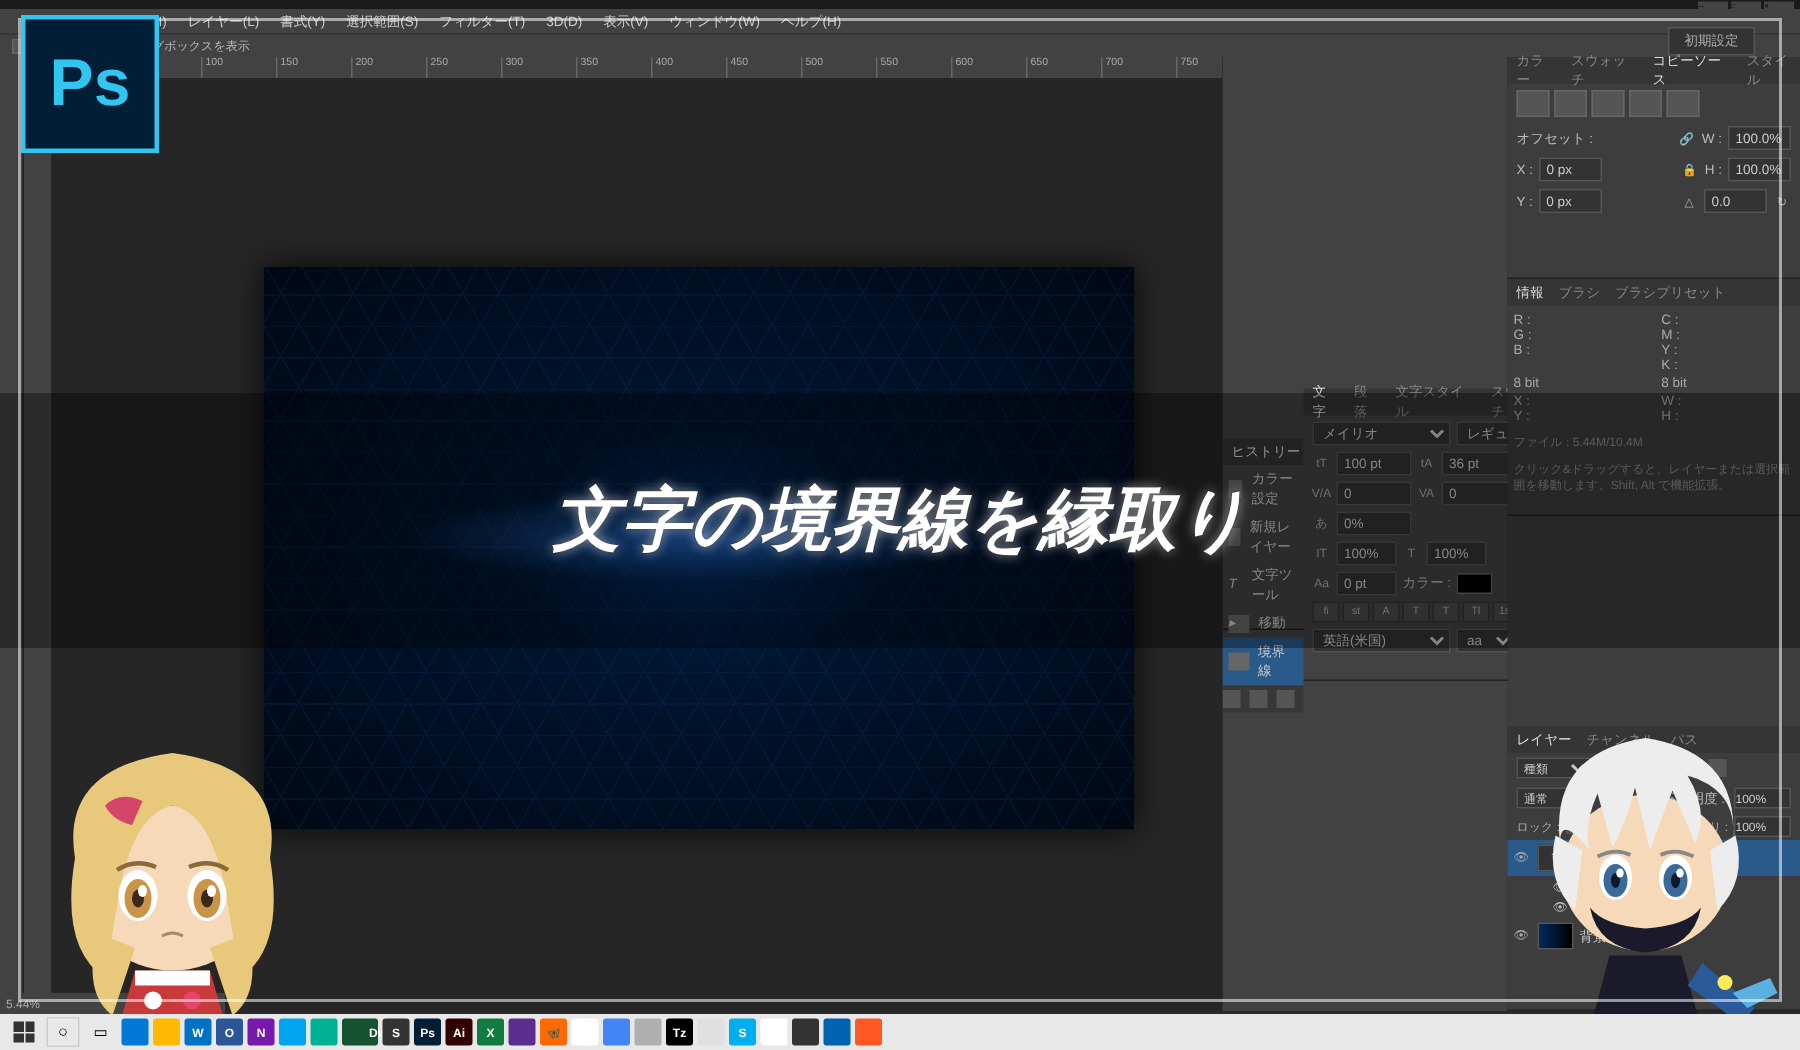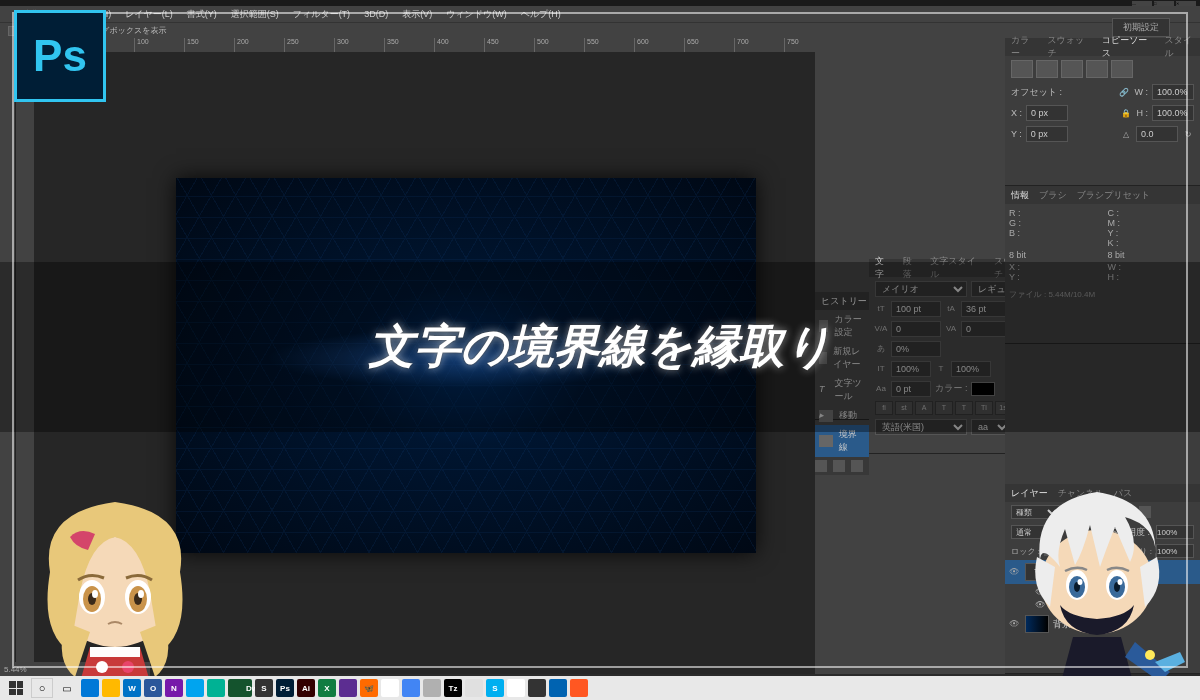--- a/index.html
+++ b/index.html
@@ -335,20 +335,21 @@
           <div>
               <div class="info-row">
                 <span>W :</span>
               </div>
               <div class="info-row">
                 <span>H :</span>
               </div>
             </div>
         </div>
         <div class="info-small">ファイル : 5.44M/10.4M</div>
+        <div class="info-small">クリック&amp;ドラッグすると、レイヤーまたは選択範囲を移動します。Shift, Alt で機能拡張。</div>
       </div>
 
       <div style="flex:1;"></div>
 
       <div class="panel layers-panel" style="height:190px;">
         <div class="panel-tabs">
           <span class="tab active">レイヤー</span>
           <span class="tab">チャンネル</span>
           <span class="tab">パス</span>
         </div>

